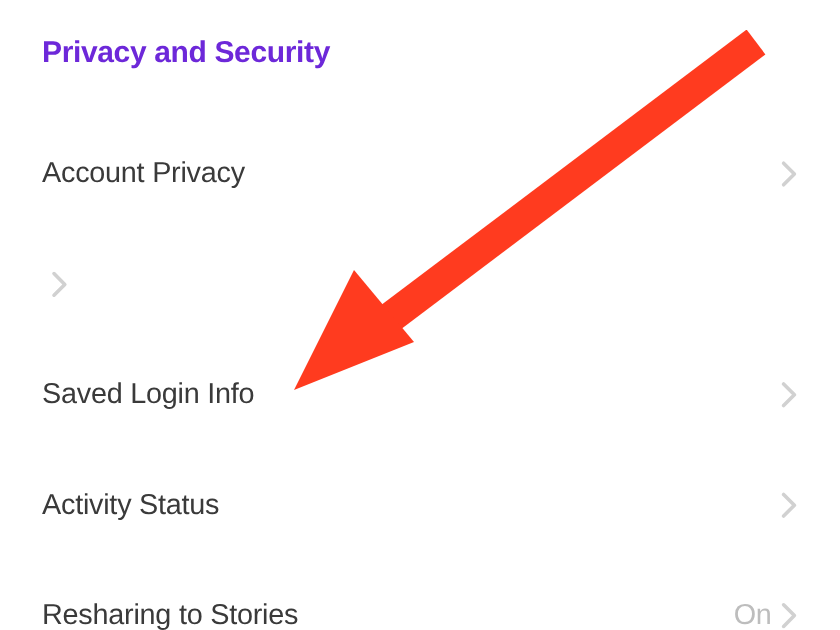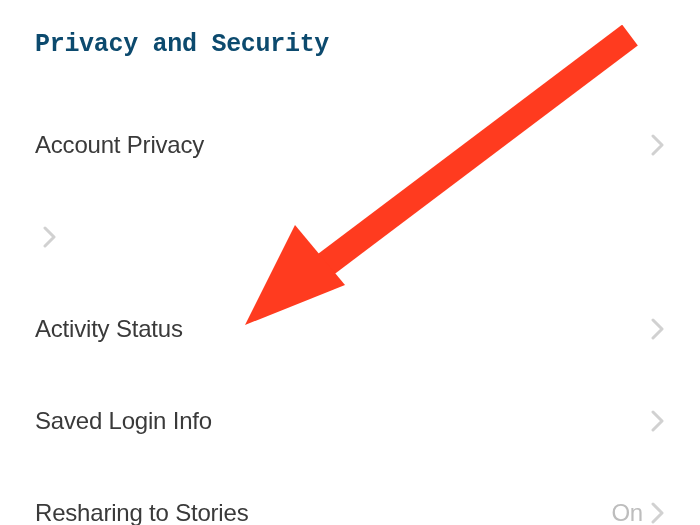--- a/index.html
+++ b/index.html
@@ -14,24 +14,23 @@
       background: #ffffff;
       position: relative;
       overflow: hidden;
     }
     .container {
       padding: 30px 35px 0 35px;
     }
     .section-title {
       font-size: 25px;
       font-weight: 700;
-      color: #0c4a6e;
+      color: #6d28d9;
       margin-bottom: 40px;
       letter-spacing: -0.3px;
-      font-family: Liberation Mono, monospace;
     }
     .menu-list {
       display: flex;
       flex-direction: column;
     }
     .menu-item {
       display: flex;
       align-items: center;
       justify-content: space-between;
       height: 92px;
@@ -98,33 +97,33 @@
         <span class="menu-item-value"></span>
         <span class="chevron">
           <svg viewBox="0 0 14 22" fill="none">
               <path d="M2 2 L11 11 L2 20" stroke="#d1d1d1" stroke-width="3" stroke-linecap="round" stroke-linejoin="round"></path>
             </svg>
         </span>
       </div>
     </div>
 
     <div class="menu-item">
-      <span class="menu-item-label">Activity Status</span>
+      <span class="menu-item-label">Saved Login Info</span>
       <div class="menu-item-right">
         <span class="menu-item-value"></span>
         <span class="chevron">
           <svg viewBox="0 0 14 22" fill="none">
               <path d="M2 2 L11 11 L2 20" stroke="#d1d1d1" stroke-width="3" stroke-linecap="round" stroke-linejoin="round"></path>
             </svg>
         </span>
       </div>
     </div>
 
     <div class="menu-item">
-      <span class="menu-item-label">Saved Login Info</span>
+      <span class="menu-item-label">Activity Status</span>
       <div class="menu-item-right">
         <span class="menu-item-value"></span>
         <span class="chevron">
           <svg viewBox="0 0 14 22" fill="none">
               <path d="M2 2 L11 11 L2 20" stroke="#d1d1d1" stroke-width="3" stroke-linecap="round" stroke-linejoin="round"></path>
             </svg>
         </span>
       </div>
     </div>
 

